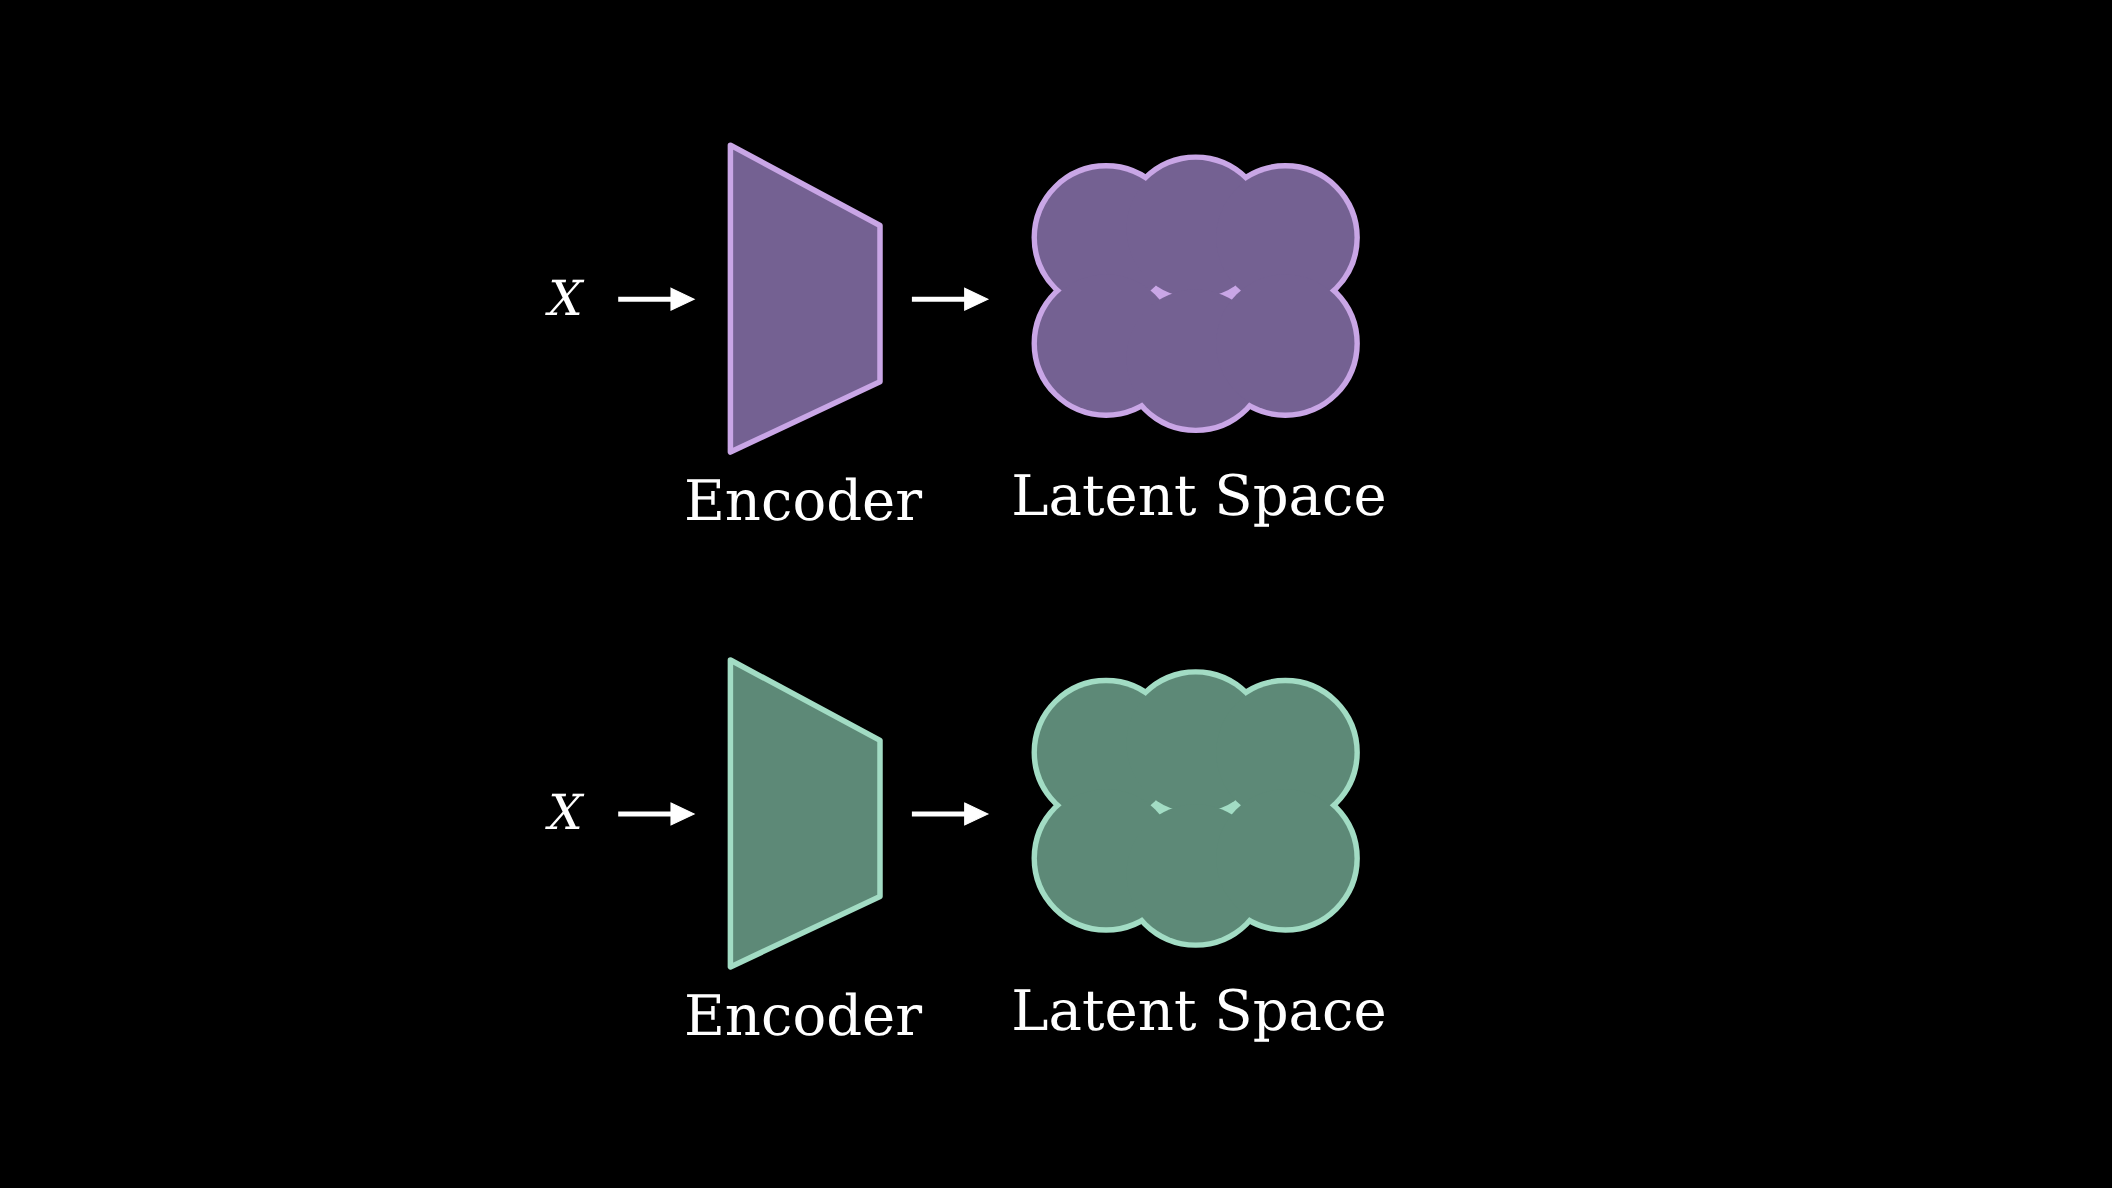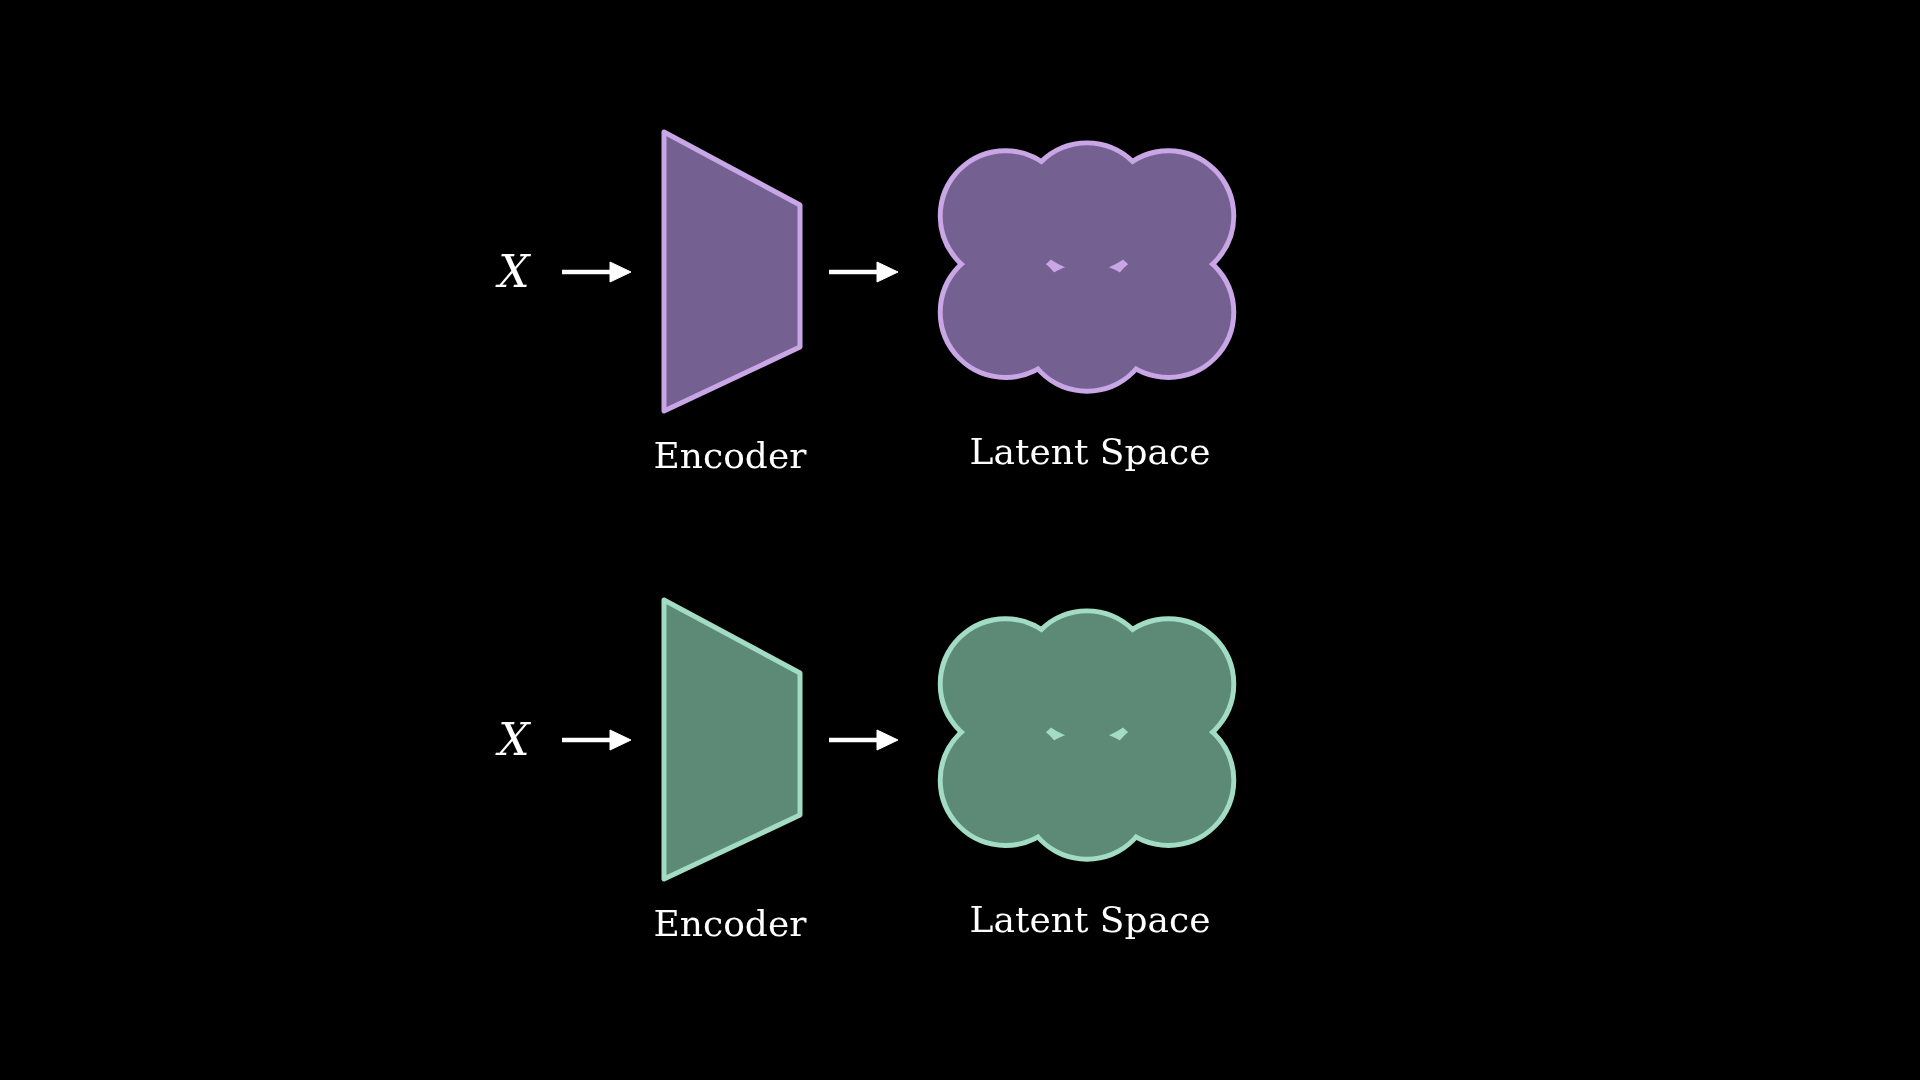--- a/index.html
+++ b/index.html
@@ -18,21 +18,21 @@
   .abs { position: absolute; }
   .center { transform: translate(-50%, -50%); }
 
   .x-label {
     font-size: 44px;
     font-style: italic;
     line-height: 1;
     white-space: nowrap;
   }
   .shape-label {
-    font-size: 36px;
+    font-size: 51px;
     line-height: 1;
     white-space: nowrap;
   }
   svg { overflow: visible; display: block; }
 
   .arrow { width: 72px; height: 26px; }
   .trap  { width: 142px; height: 285px; }
   .cloud { width: 324px; height: 256px; }
 
   

